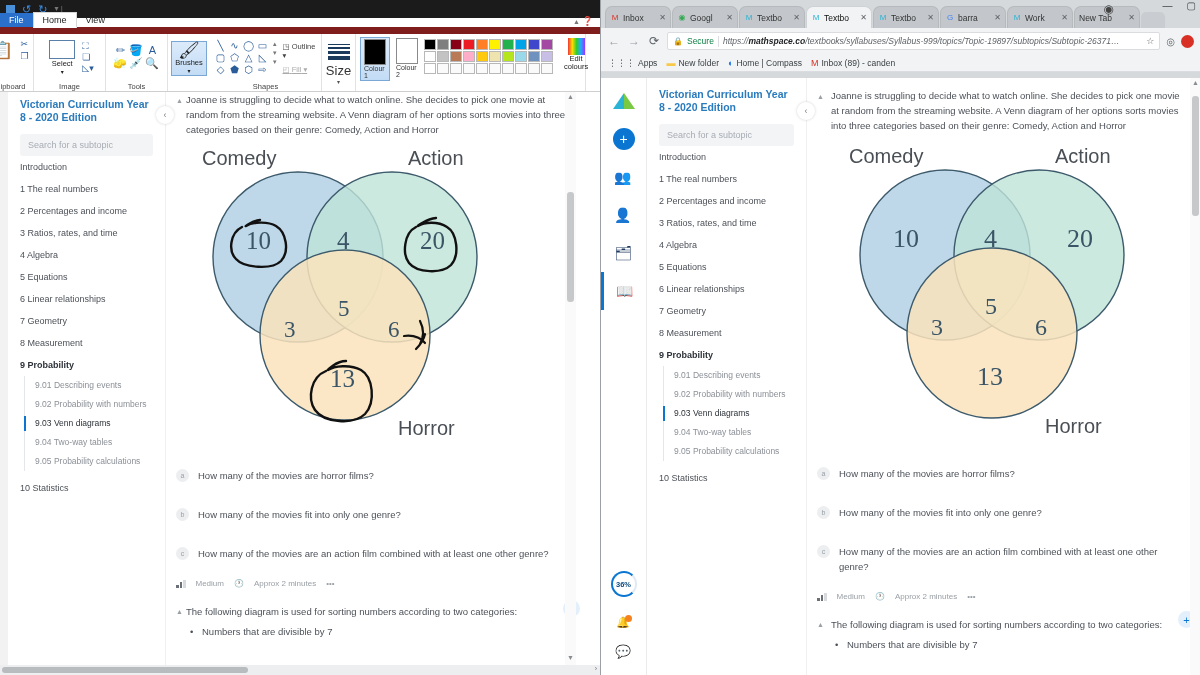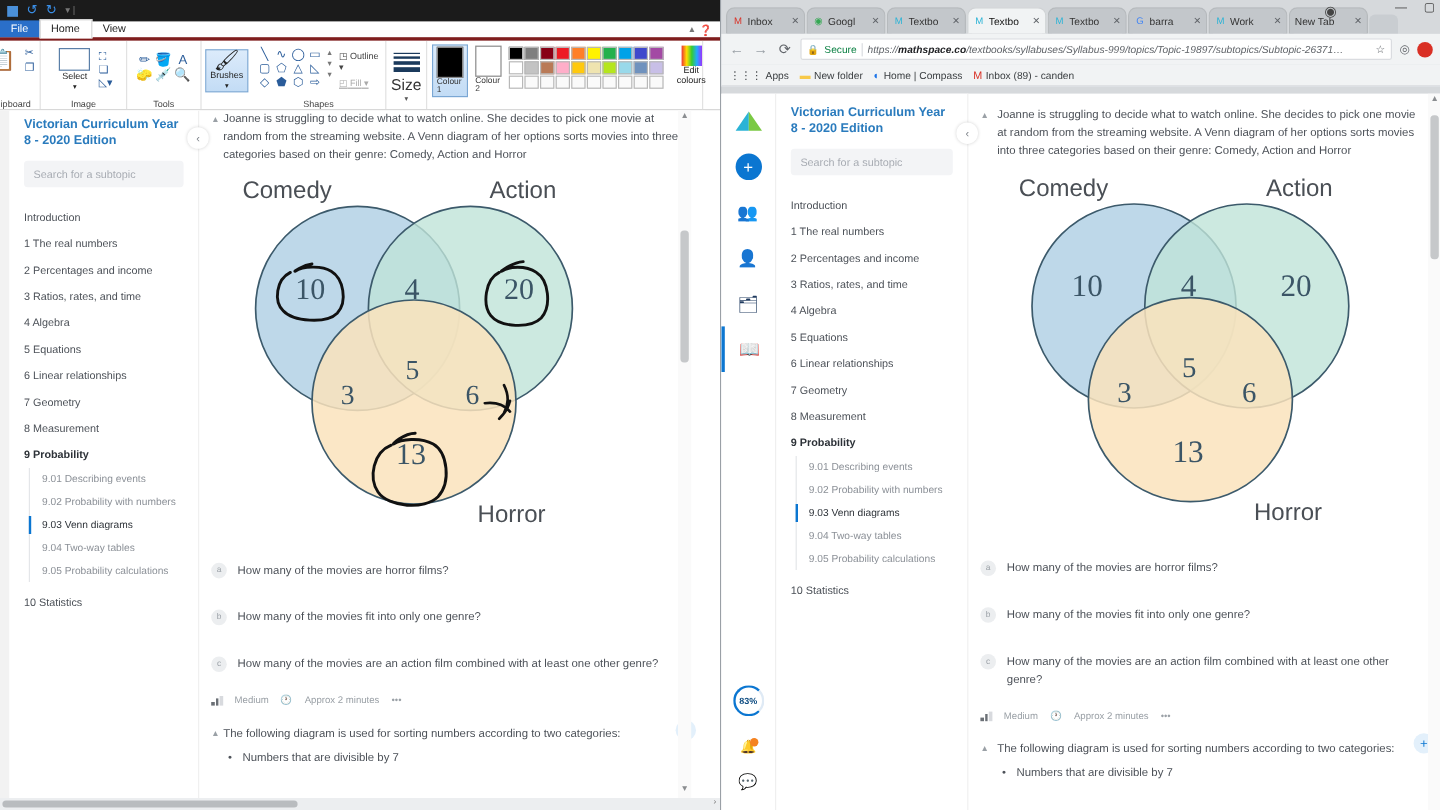--- a/index.html
+++ b/index.html
@@ -15,21 +15,21 @@
   
   .paint-win { position:relative; width:600px; height:675px; background:#f0f0f0; overflow:hidden; }
   .paint-qat {
     height:18px; background:#1b1b1b; display:flex; align-items:center; gap:7px;
     padding-left:6px;
   }
   .qat-sq { width:9px; height:9px; background:#4a90d9; }
   .qat-ico { color:#3a8ee6; font-size:11px; line-height:1; }
   .qat-ico.dim { color:#777; font-size:8px; }
 
-  .paint-tabs { height:16px; background:#fff; display:flex; align-items:flex-end; border-bottom:3px solid #7f1d1d; position:relative;}
+  .paint-tabs { height:16px; background:#fff; display:flex; align-items:flex-end; border-bottom:7px solid #7f1d1d; position:relative;}
   .ptab { font-size:9px; padding:2px 9px 2px; color:#222; }
   .ptab.file { background:#2a6fc9; color:#fff; }
   .ptab.active { background:#fff; border:1px solid #d6d6d6; border-bottom:1px solid #fff; position:relative; top:1px;}
   .help-ico { position:absolute; right:6px; bottom:1px; font-size:9px; color:#2a6fc9; }
   .caret-ico { position:absolute; right:20px; bottom:2px; font-size:7px; color:#777; }
 
   .ribbon { height:58px; background:#fff; display:flex; border-bottom:1px solid #cfcfcf; position:relative; overflow:hidden;}
   .rgroup { border-right:1px solid #e2e2e2; padding:2px 4px 0; display:flex; flex-direction:column; align-items:center; position:relative;}
   .rgroup .glabel { position:absolute; bottom:0px; width:100%; text-align:center; font-size:7.5px; color:#444; }
   .rrow { display:flex; align-items:center; gap:3px; }
@@ -104,21 +104,21 @@
               display:flex; align-items:center; justify-content:center; line-height:1;}
   .rail-ic.selected { border-left:3px solid #0b76d1; }
   .pct-ring { width:26px; height:26px; border-radius:50%; border:2px solid #0b76d1; border-right-color:#dfeaf5;
               display:flex; align-items:center; justify-content:center; font-size:7.5px; color:#0b4a80; font-weight:bold;}
   .bell { position:relative; }
   .bell-dot { position:absolute; top:-1px; right:-2px; width:7px; height:7px; border-radius:50%; background:#f5821f;}
 
   .toc { width:160px; flex:0 0 160px; background:#fff; padding:10px 12px 0 12px; position:relative; border-right:1px solid #f0f0f0;}
   .toc-title { color:#2a7bbd; font-size:10.5px; line-height:13px; font-weight:bold; margin-bottom:10px;}
   .toc-search { height:22px; background:#f3f4f6; border-radius:3px; display:flex; align-items:center; padding:0 8px;
-                color:#a8acb3; font-size:9px; margin-bottom:14px;}
+                color:#a8acb3; font-size:9px; }
   .toc-item { font-size:9px; color:#4c5158; padding:6px 0; }
   .toc-item.bold { font-weight:bold; color:#2d3238; }
   .toc-sub-wrap { border-left:1.5px solid #e4e6e9; margin-left:4px; padding-left:10px; }
   .toc-sub { font-size:8.5px; color:#8b9097; padding:4px 0; line-height:11px; position:relative;}
   .toc-sub.active { color:#2d3238; }
   .toc-sub.active:before { content:""; position:absolute; left:-11.5px; top:2px; bottom:2px; width:2.5px; background:#0b76d1;}
   .collapse-btn { position:absolute; right:-9px; top:24px; width:18px; height:18px; border-radius:50%; background:#fff;
                   box-shadow:0 0 3px rgba(0,0,0,.18); display:flex; align-items:center; justify-content:center;
                   font-size:9px; color:#7b8087;}
 
@@ -520,21 +520,21 @@
           </div>
         <div class="rail-ic">
             <span class="plus-btn">+</span>
           </div>
         <div class="rail-ic">👥</div>
         <div class="rail-ic">👤</div>
         <div class="rail-ic">🗂</div>
         <div class="rail-ic selected">📖</div>
         <div style="position:absolute;bottom:78px;left:0;width:100%;display:flex;justify-content:center;">
           <span class="pct-ring">
-            <span>83%</span>
+            <span>36%</span>
           </span>
         </div>
         <div style="position:absolute;bottom:46px;left:0;width:100%;display:flex;justify-content:center;">
           <span class="bell">🔔<span class="bell-dot"></span></span>
         </div>
         <div style="position:absolute;bottom:16px;left:0;width:100%;display:flex;justify-content:center;">
           <span style="font-size:13px;color:#1f3a5f;">💬</span>
         </div>
       </div>
 

